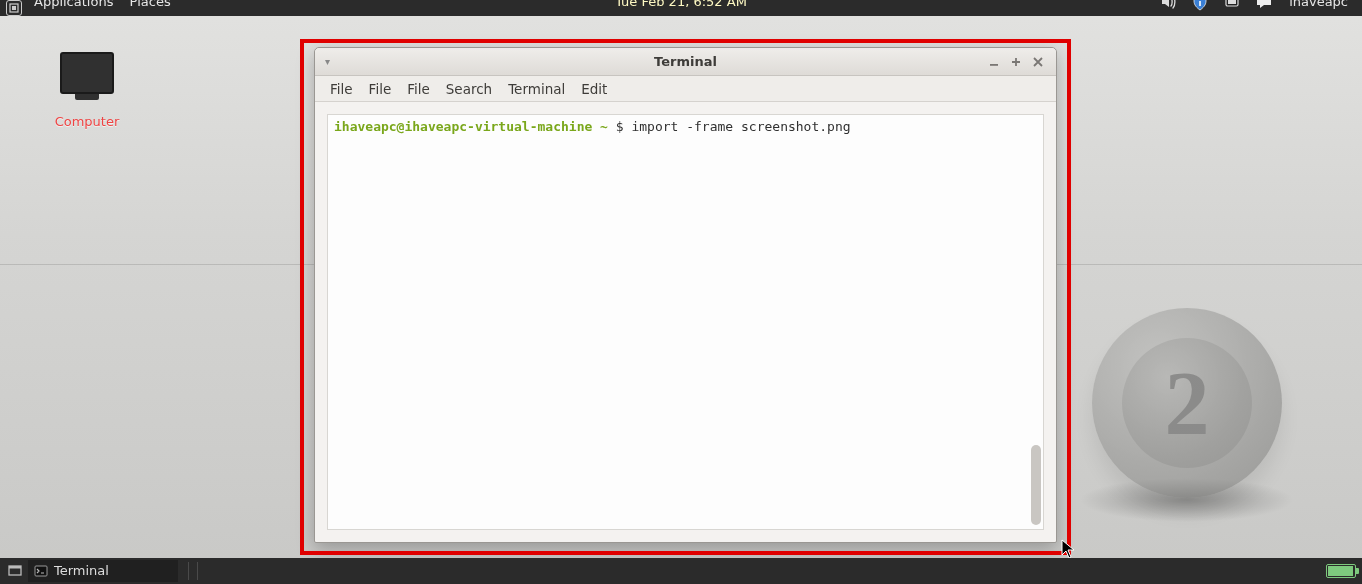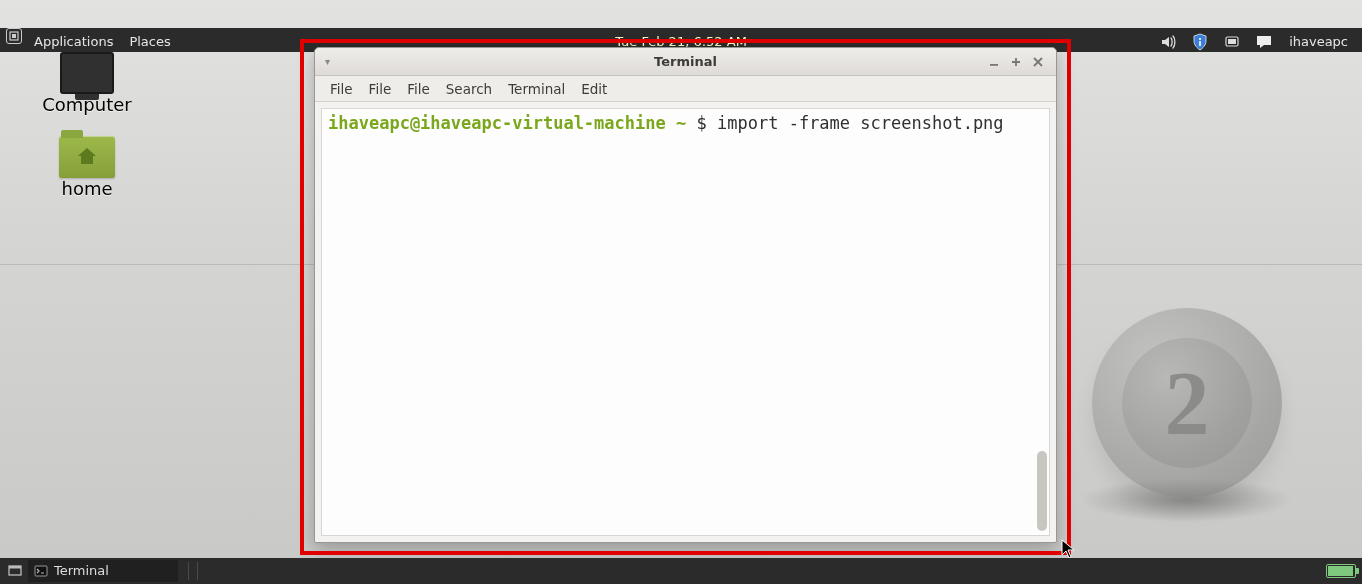--- a/index.html
+++ b/index.html
@@ -10,28 +10,27 @@
   font-size: 13px;
   background: linear-gradient(to bottom, #e2e2e0 0%, #d5d5d3 40%, #c8c8c6 100%);
   overflow: hidden;
   position: relative;
 }
 
 
 .top-panel {
   position: absolute;
   top: 0; left: 0; right: 0;
-  height: 24px;
+  height: 16px;
   background: #2b2b2b;
   color: #e6e6e6;
   display: flex;
-  align-items: flex-start;
+  align-items: flex-end;
   padding: 0 6px;
   font-size: 13px;
-  margin-top: 28px;
 }
 .top-panel .menu-item {
   padding: 0 8px;
   line-height: 28px;
   cursor: pointer;
 }
 .top-panel .logo {
   width: 16px; height: 16px;
   border: 1.5px solid #ccc;
   border-radius: 3px;
@@ -109,24 +108,24 @@
 }
 
 
 .di {
   position: absolute;
   width: 90px;
   text-align: center;
   cursor: pointer;
 }
 .di .label {
-  color: #000000;
+  color: #ef4444;
   text-shadow: 0 1px 0 #f2f2f0;
-  font-size: 18px;
-  margin-top: 0;
+  font-size: 13px;
+  margin-top: 20px;
 }
 .di-computer { left: 42px; top: 24px; }
 .di-home { left: 42px; top: 108px; }
 
 .monitor-icon {
   width: 54px; height: 42px;
   background: #303030;
   border: 2px solid #1a1a1a;
   border-radius: 3px;
   margin: 0 auto;
@@ -231,24 +230,24 @@
   padding: 0 7px;
   line-height: 26px;
   color: #3e3c39;
   cursor: pointer;
   font-size: 13.5px;
 }
 
 .terminal-body {
   flex: 1;
   background: #fdfdfd;
-  margin: 6px;
+  margin: 12px;
   border: 1px solid #d8d6d2;
   font-family: "DejaVu Sans Mono", "Liberation Mono", monospace;
-  font-size: 17px;
+  font-size: 13px;
   padding: 4px 6px;
   color: #303030;
   position: relative;
   overflow: hidden;
 }
 .terminal-body .prompt-user { color: #7aa71b; font-weight: bold; }
 .terminal-body .prompt-path { color: #7aa71b; font-weight: bold; }
 .terminal-body .prompt-sep { color: #7aa71b; font-weight: bold; }
 .terminal-body .prompt-dollar { color: #303030; }
 .terminal-body .cmd { color: #303030; }
@@ -375,30 +374,20 @@
 <div class="desktop">
   <div class="floor"></div>
   <div class="watermark-shadow"></div>
   <div class="watermark">
     <div class="inner">2</div>
   </div>
 
   <div class="di di-computer">
     <div class="monitor-icon"></div>
     <div class="label">Computer</div>
-  </div>
-  <div class="di di-home">
-    <div class="folder-icon">
-      <div class="home-glyph">
-        <svg width="20" height="18" viewBox="0 0 20 18">
-            <path d="M10 1l9 8h-3v8H4V9H1z" fill="#5e7a1e"></path>
-          </svg>
-      </div>
-    </div>
-    <div class="label">home</div>
   </div>
 
   <div class="window" id="termwin" style="left: 314px; top: 19px; width: 743px; height: 496px;">
     <div class="titlebar">
       <div class="left-handle">▾</div>
       <div class="title">Terminal</div>
       <div class="win-controls">
         <div class="win-btn">
           <svg width="10" height="10" viewBox="0 0 10 10">
               <rect x="1" y="7" width="8" height="1.8" fill="currentColor"></rect>

